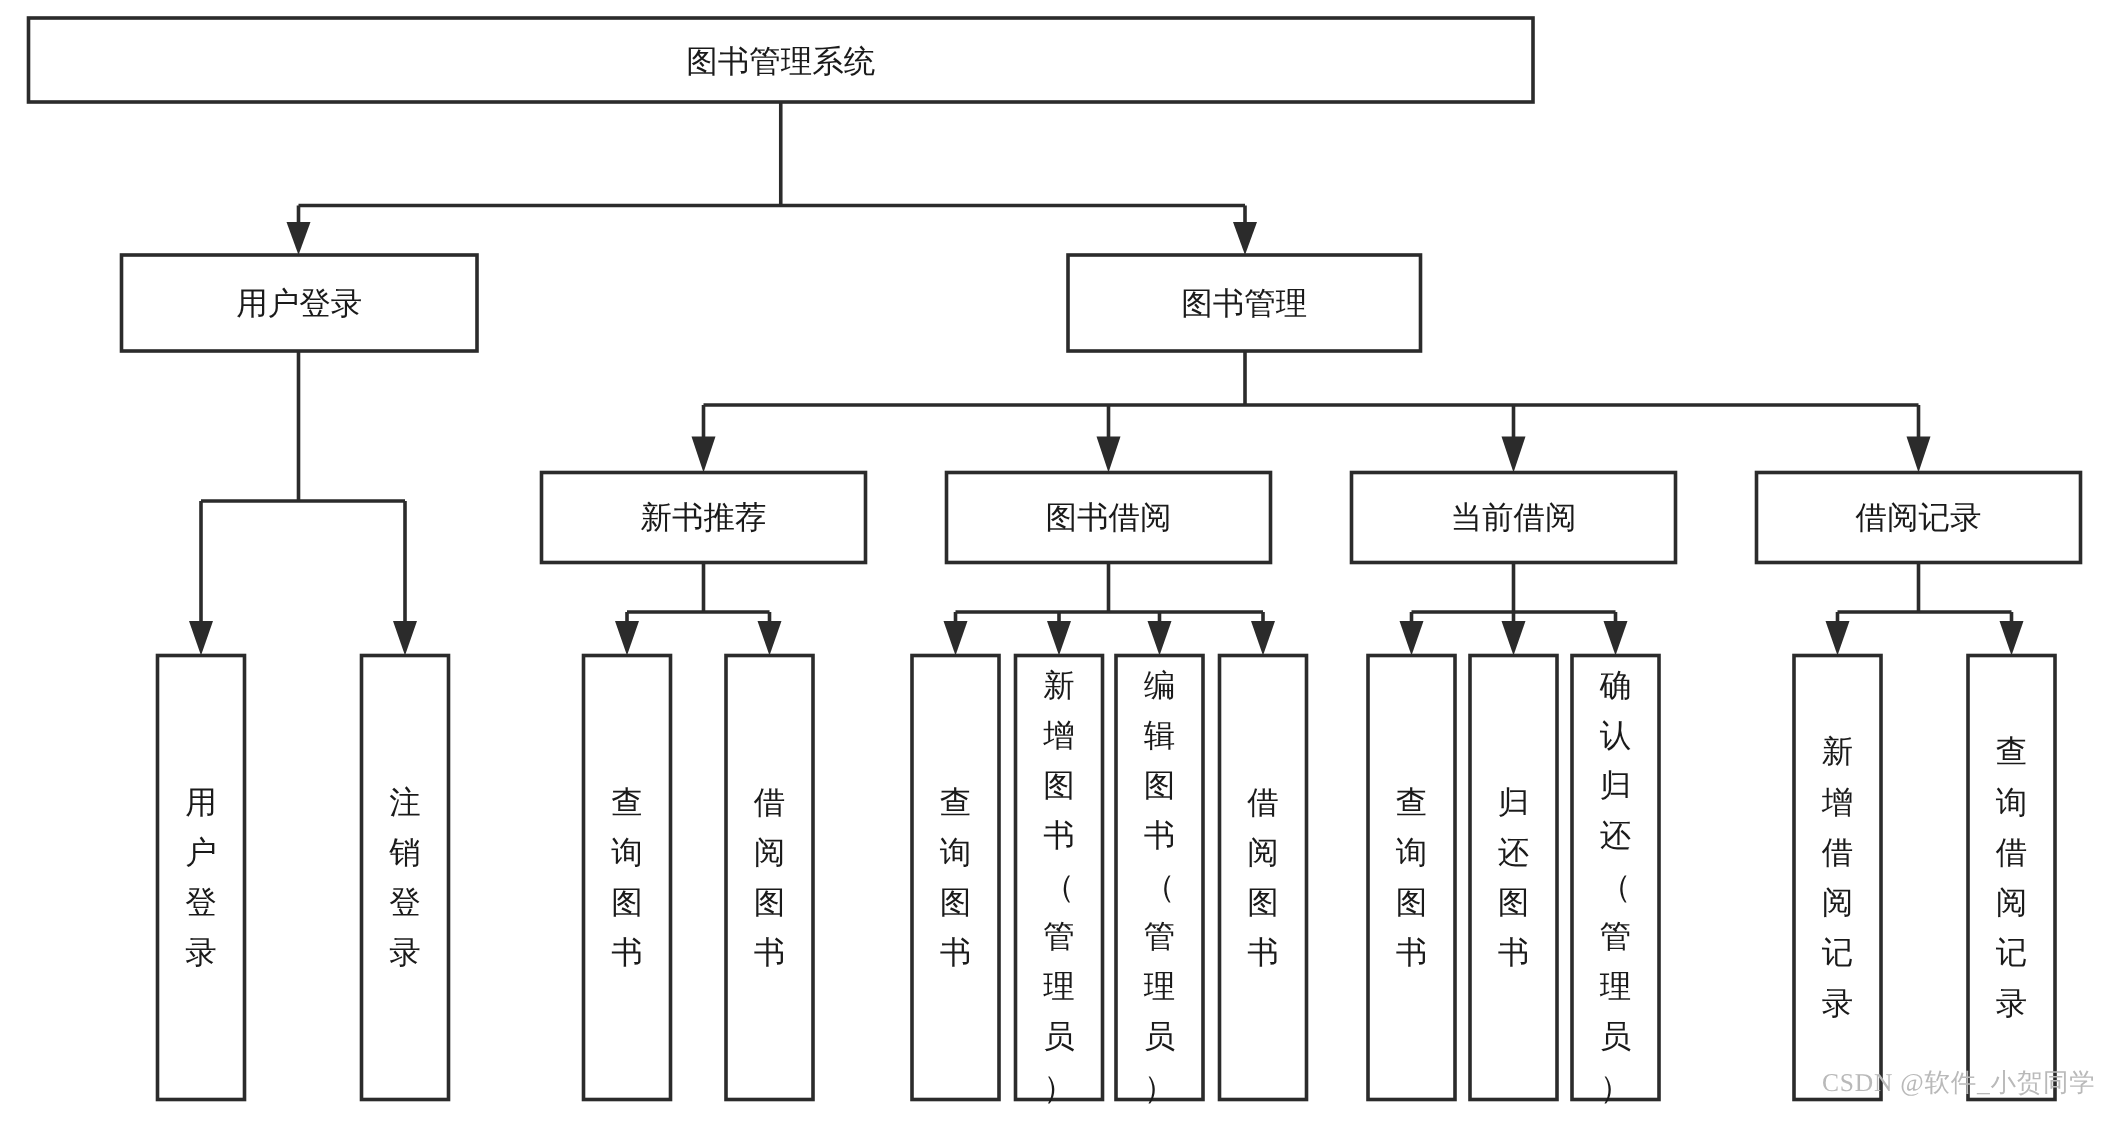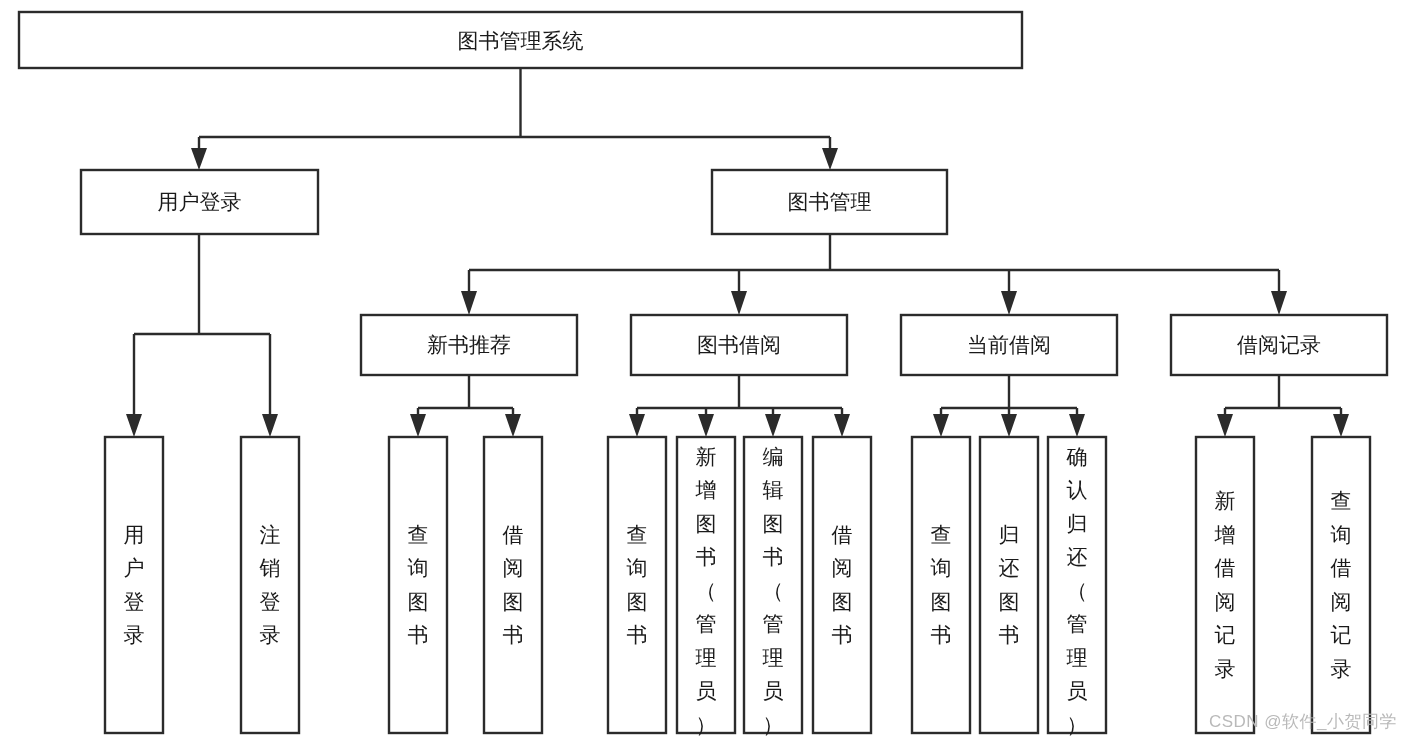--- a/index.html
+++ b/index.html
@@ -50,21 +50,21 @@
   .node-label-vertical {
     fill: #1a1a1a;
     font-family: "DejaVu Sans", "Liberation Sans", sans-serif;
     font-size: 21px;
     text-anchor: middle;
   }
   .watermark-text {
     position: absolute;
     right: 8px;
     bottom: 6px;
-    font-family: Liberation Sans, sans-serif;
+    font-family: Liberation Serif, serif;
     font-size: 17px;
     color: #b9b9b9;
     white-space: nowrap;
     letter-spacing: 0.5px;
     user-select: none;
   }
 </style>
 </head>
 <body>
 

